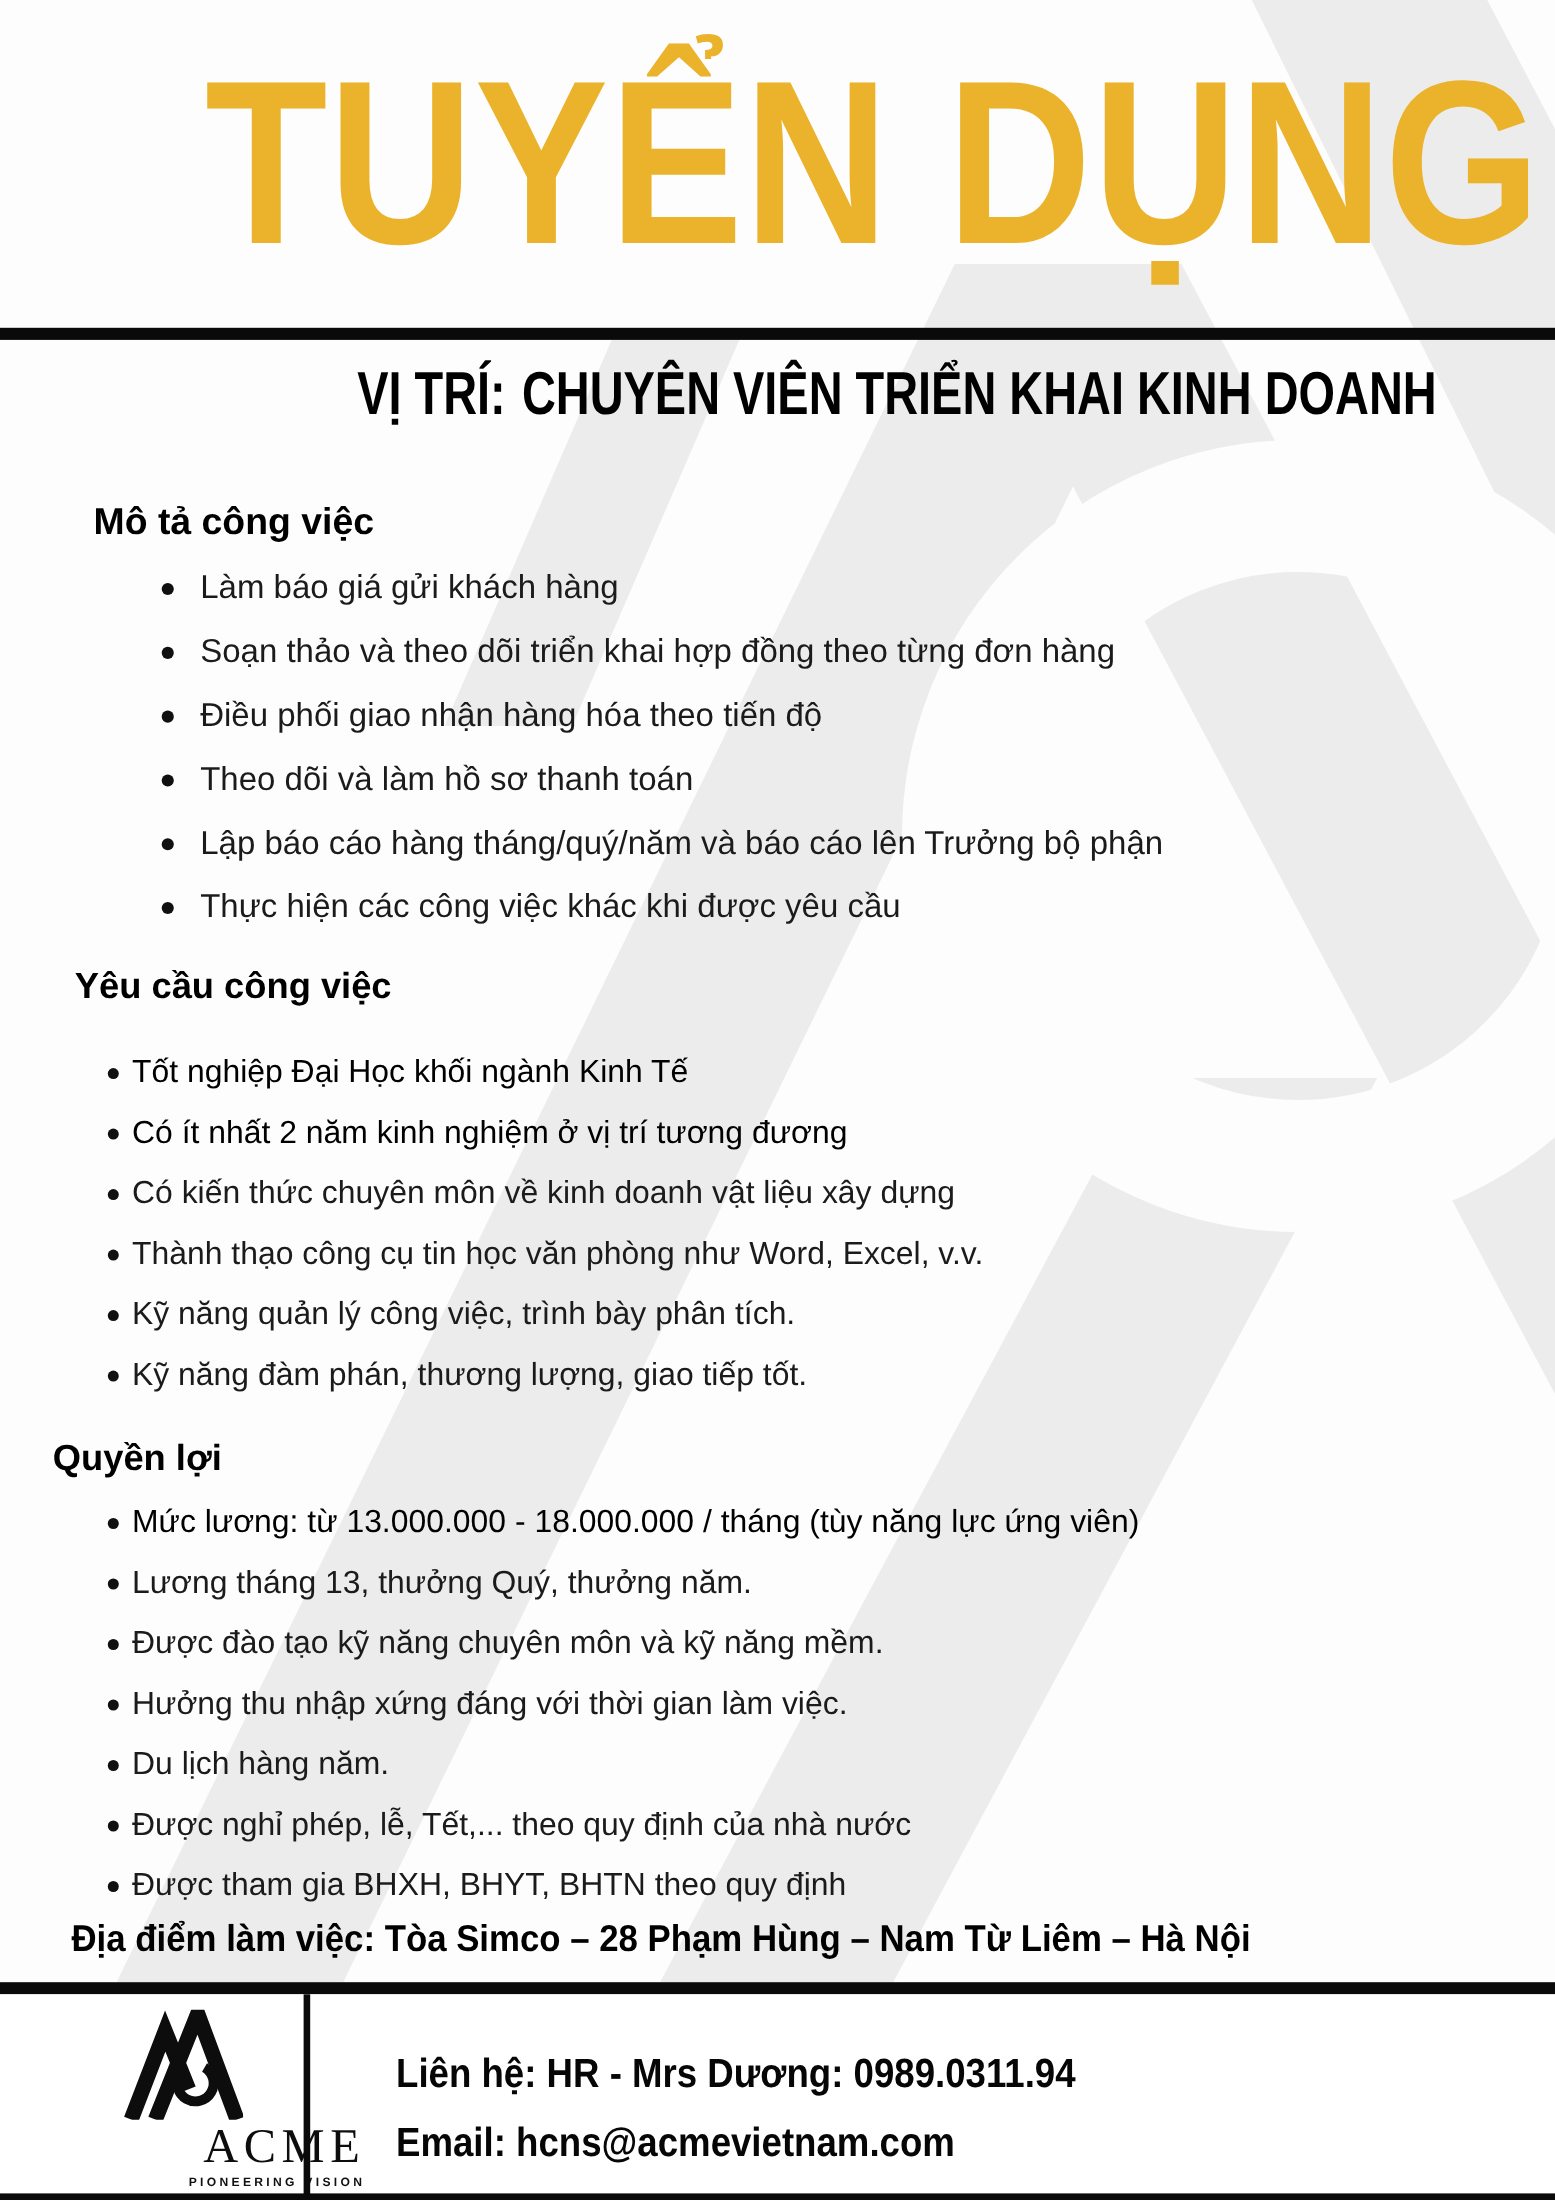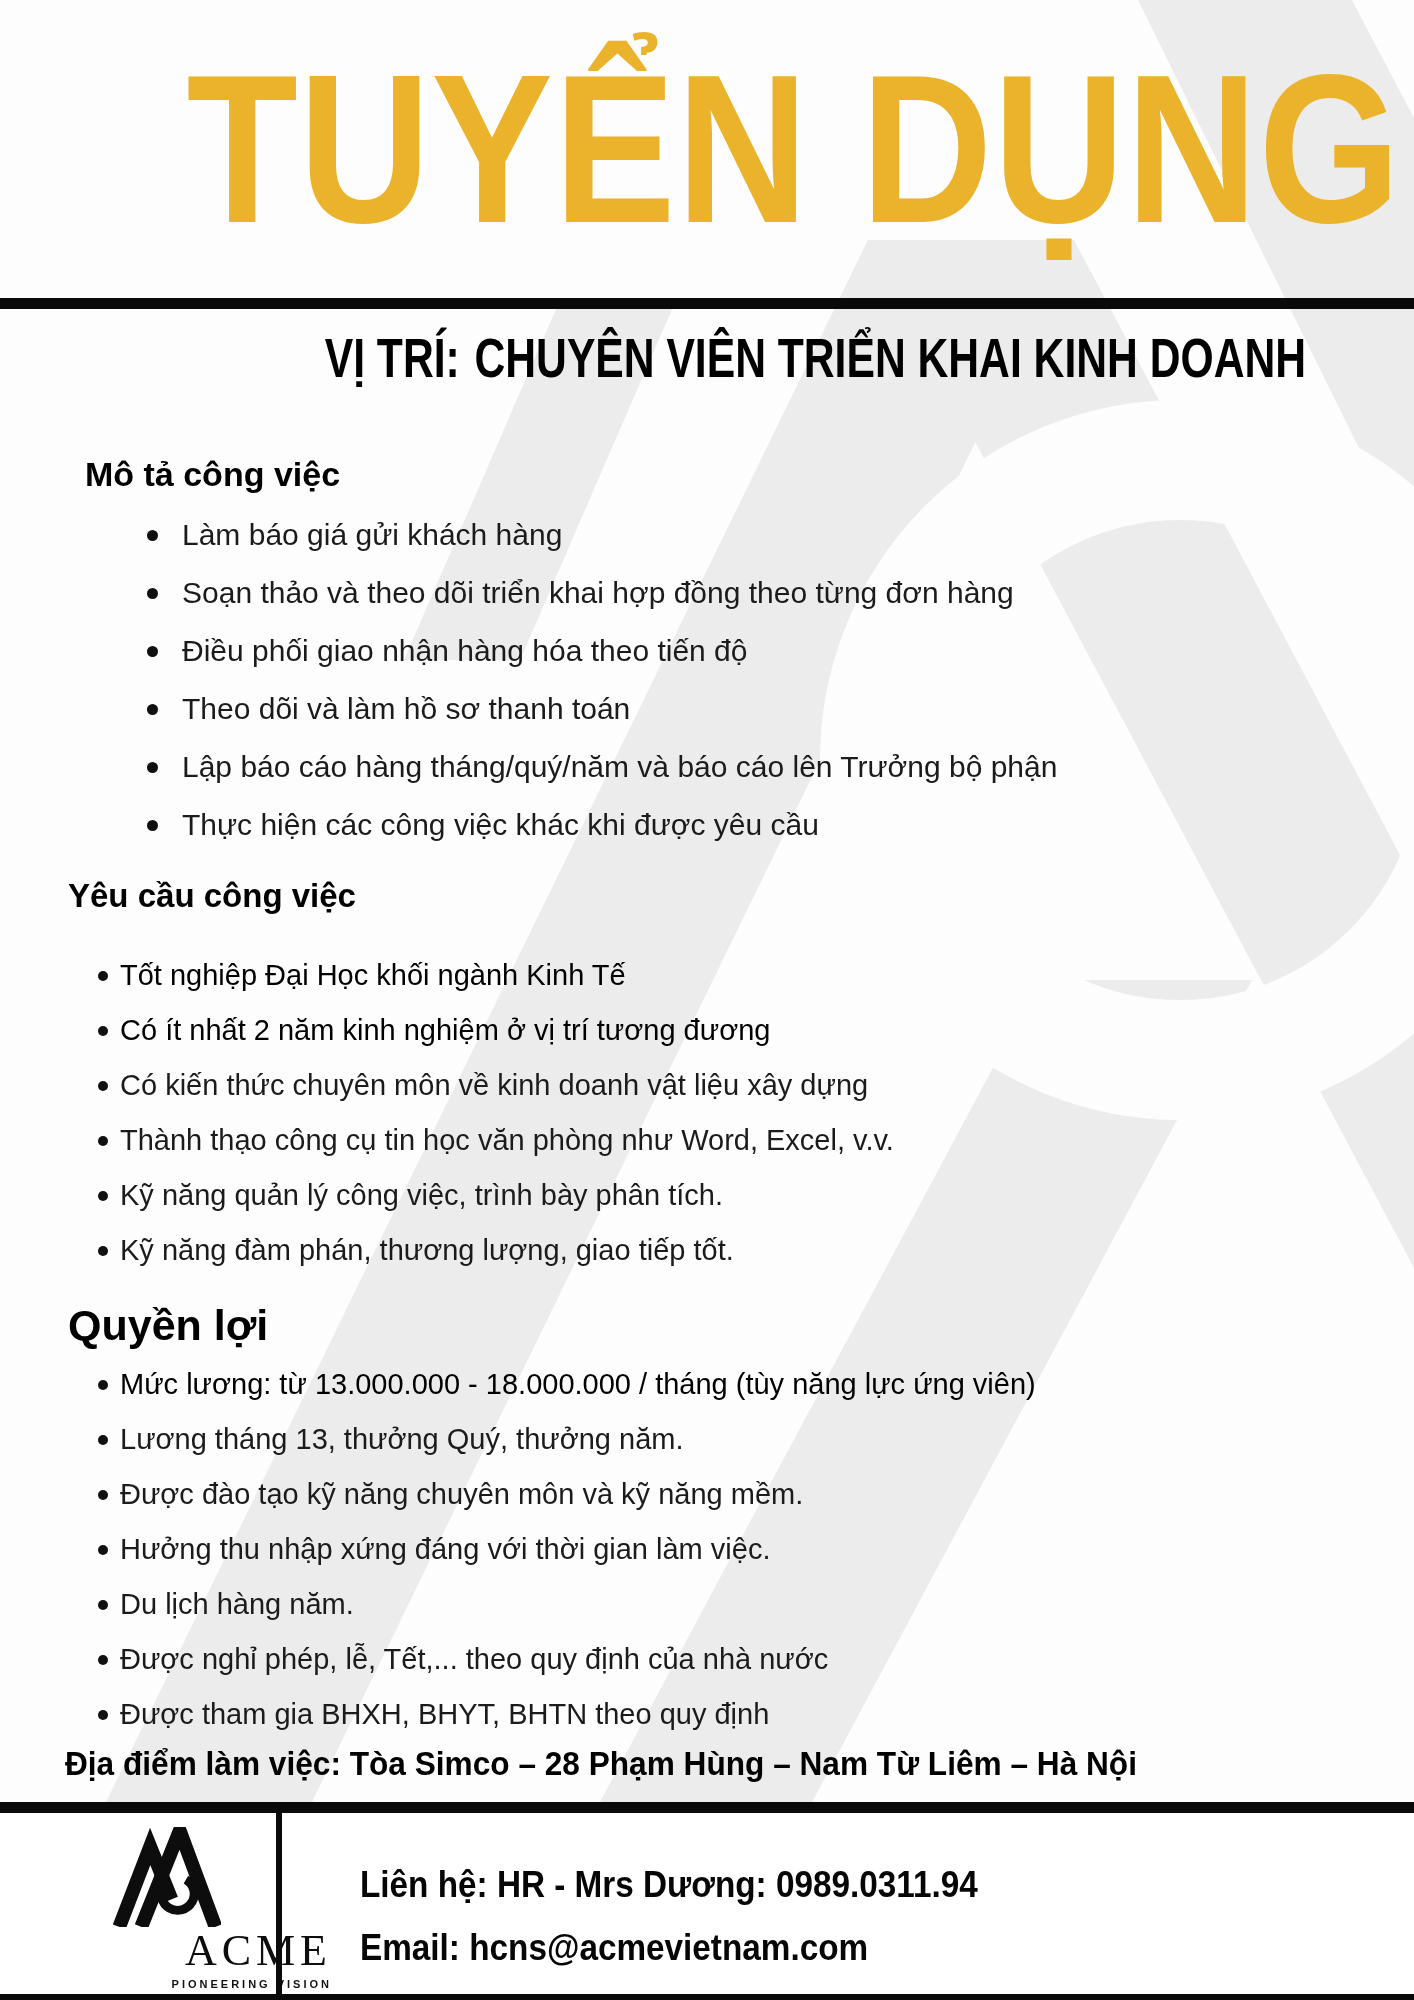--- a/index.html
+++ b/index.html
@@ -22,21 +22,21 @@
   
   .position-line{position:absolute;top:322px;left:0;width:100%;text-align:right;z-index:2;white-space:nowrap;}
   .position-inner{display:inline-block;transform:scale(0.82,1.06);transform-origin:center;
                   font-weight:700;font-size:52px;color:var(--ink-bold);line-height:72px;letter-spacing:0;}
   .position-inner .pos-label{margin-right:18px;}
   
   .section{position:absolute;left:0;width:1414px;z-index:2;}
   .sec-heading{font-weight:700;color:var(--ink-bold);line-height:48px;}
   .section.s0{top:450px;} .section.s0 .sec-heading{font-size:34px;margin-left:85px;}
   .section.s1{top:872px;} .section.s1 .sec-heading{font-size:33px;margin-left:68px;}
-  .section.s2{top:1301px;}.section.s2 .sec-heading{font-size:43px;margin-left:68px;}
+  .section.s2{top:1301px;}.section.s2 .sec-heading{font-size:33px;margin-left:48px;}
   ul.bullets{list-style:none;margin:0;padding:0;}
   .section.s0 ul.bullets{padding-top:8px;}
   .section.s1 ul.bullets{padding-top:28px;}
   .section.s2 ul.bullets{padding-top:8px;}
   ul.bullets li{position:relative;white-space:nowrap;color:var(--ink);margin-left:32px;}
   .section.s0 li{font-size:30px;line-height:58px;padding-left:150px;}
   .section.s1 li,.section.s2 li{font-size:29px;line-height:55px;padding-left:88px;}
   ul.bullets li::before{content:"";position:absolute;border-radius:50%;background:#101010;}
   .section.s0 li::before{width:11px;height:11px;left:115px;top:24px;}
   .section.s1 li::before,.section.s2 li::before{width:10px;height:10px;left:66px;top:23px;}

